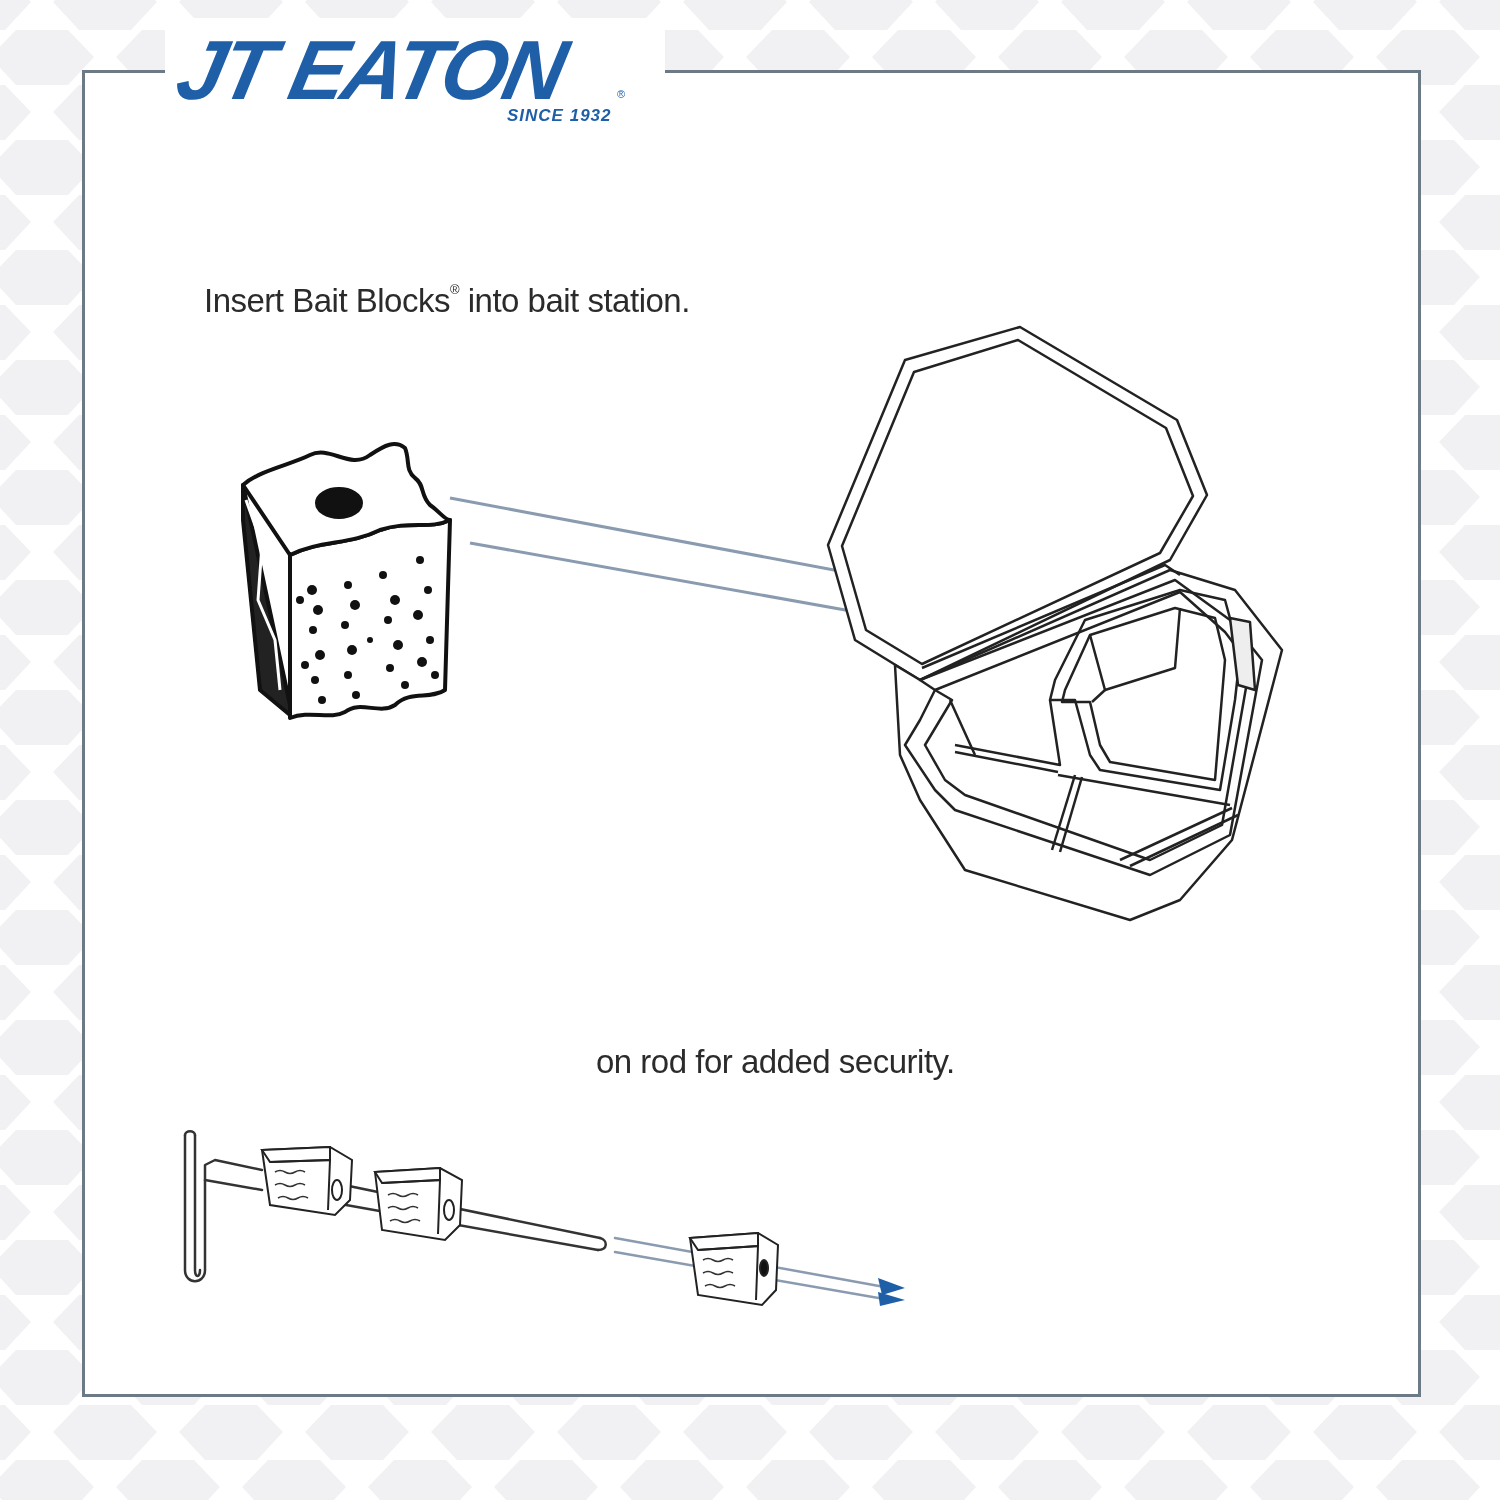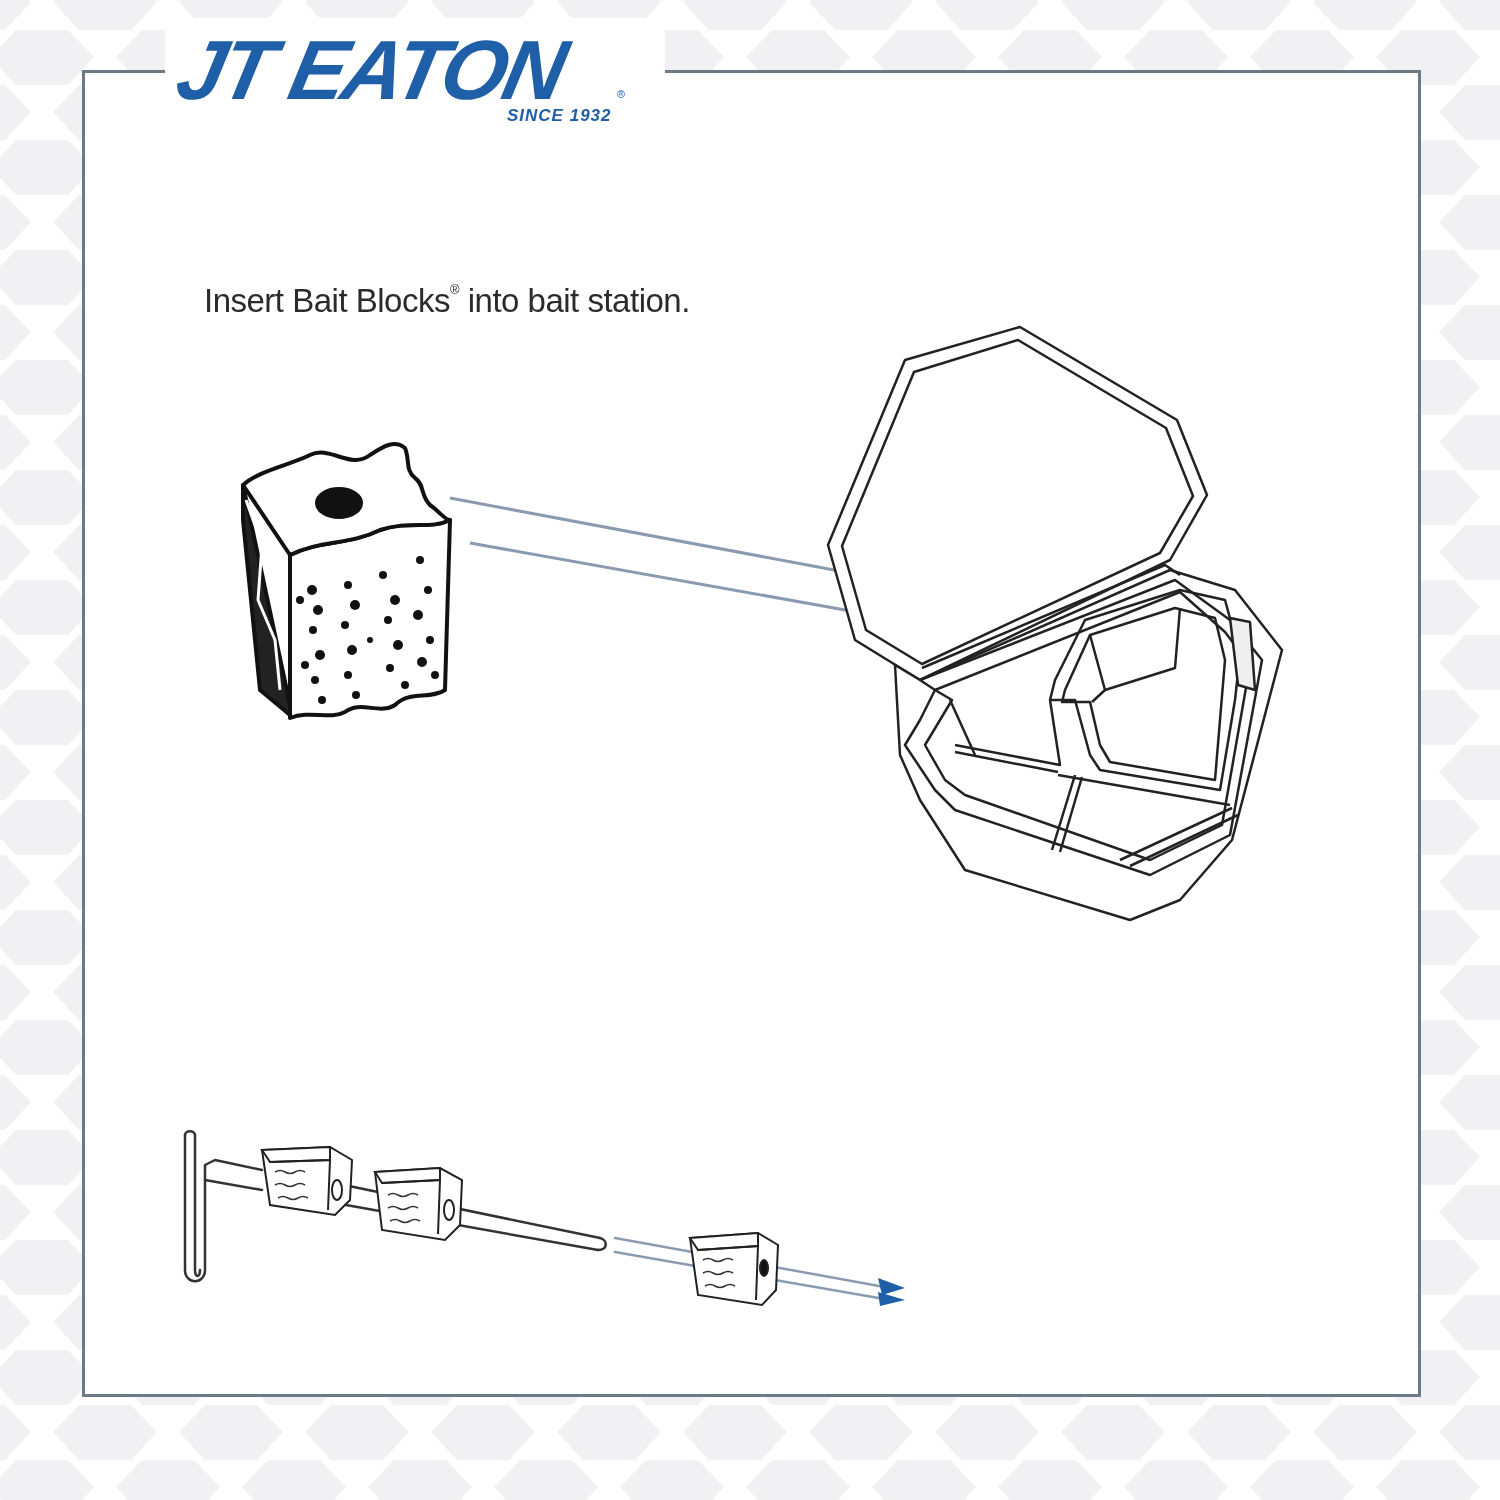--- a/index.html
+++ b/index.html
@@ -59,20 +59,21 @@
 
 <div class="logo">
   <div class="logo-main">JT EATON</div>
   <div class="logo-reg">®</div>
   <div class="logo-since">SINCE 1932</div>
 </div>
 
 <div class="caption caption-1"><span>Insert Bait Blocks</span><sup>®</sup><span> into bait station.</span></div>
 
 <div class="caption caption-2">
+  <div>on rod for added security.</div>
 </div>
 
 <svg class="art" viewBox="0 0 1500 1500">
 
   <g stroke="#111" stroke-width="4" fill="#fff" stroke-linejoin="round">
 
     <path d="M243,485 L290,705 L290,715 L260,690 L243,520 Z" fill="#222"></path>
     <path d="M246,500 L262,545 L258,600 L275,640 L280,690" stroke="#fff" stroke-width="3" fill="none"></path>
 
     <path d="M290,555 C320,540 350,545 380,530 C410,520 430,530 450,520 L445,690 C430,700 410,690 395,705 C380,715 360,700 345,712 C330,720 310,710 290,718 Z"></path>

